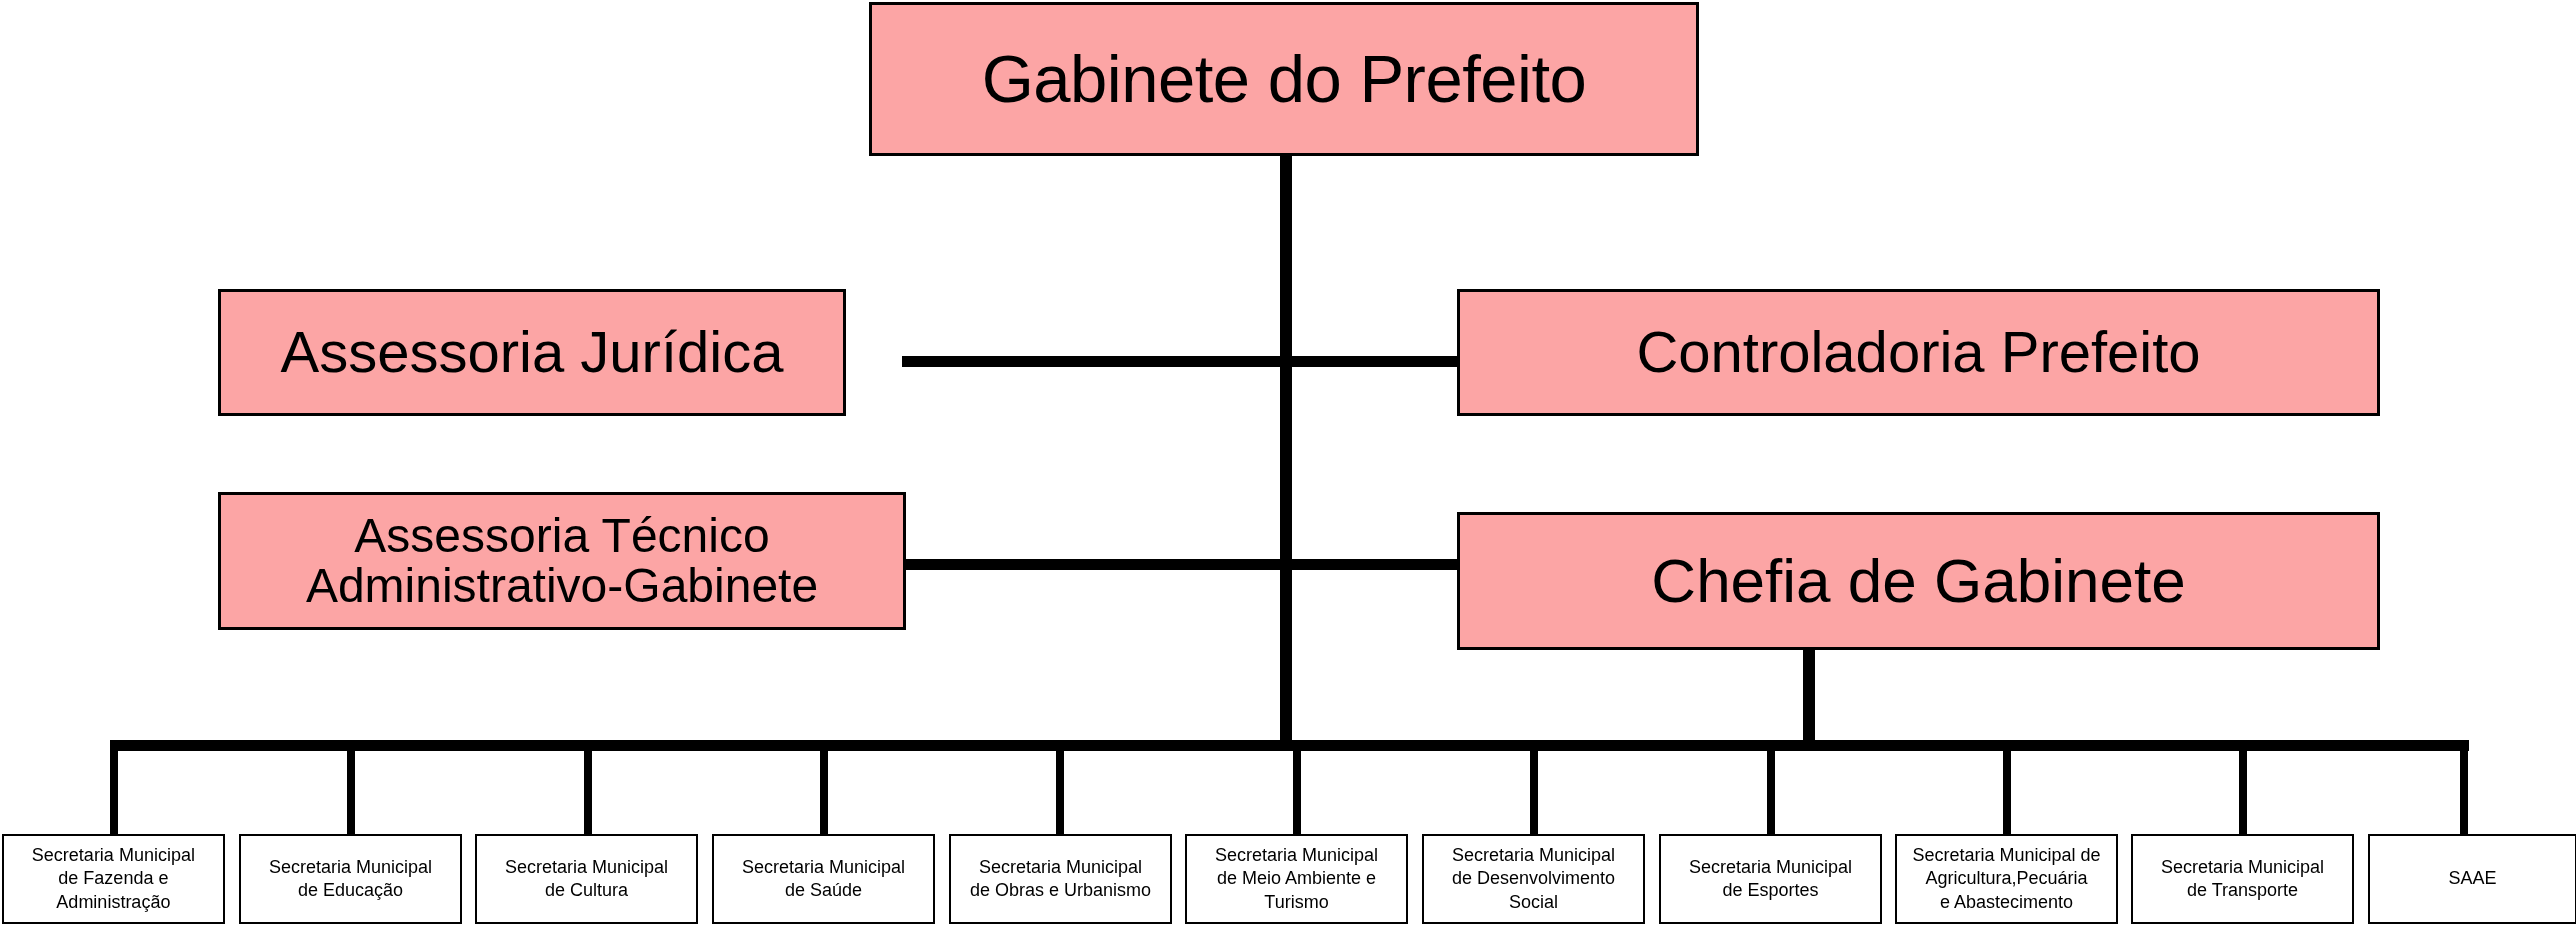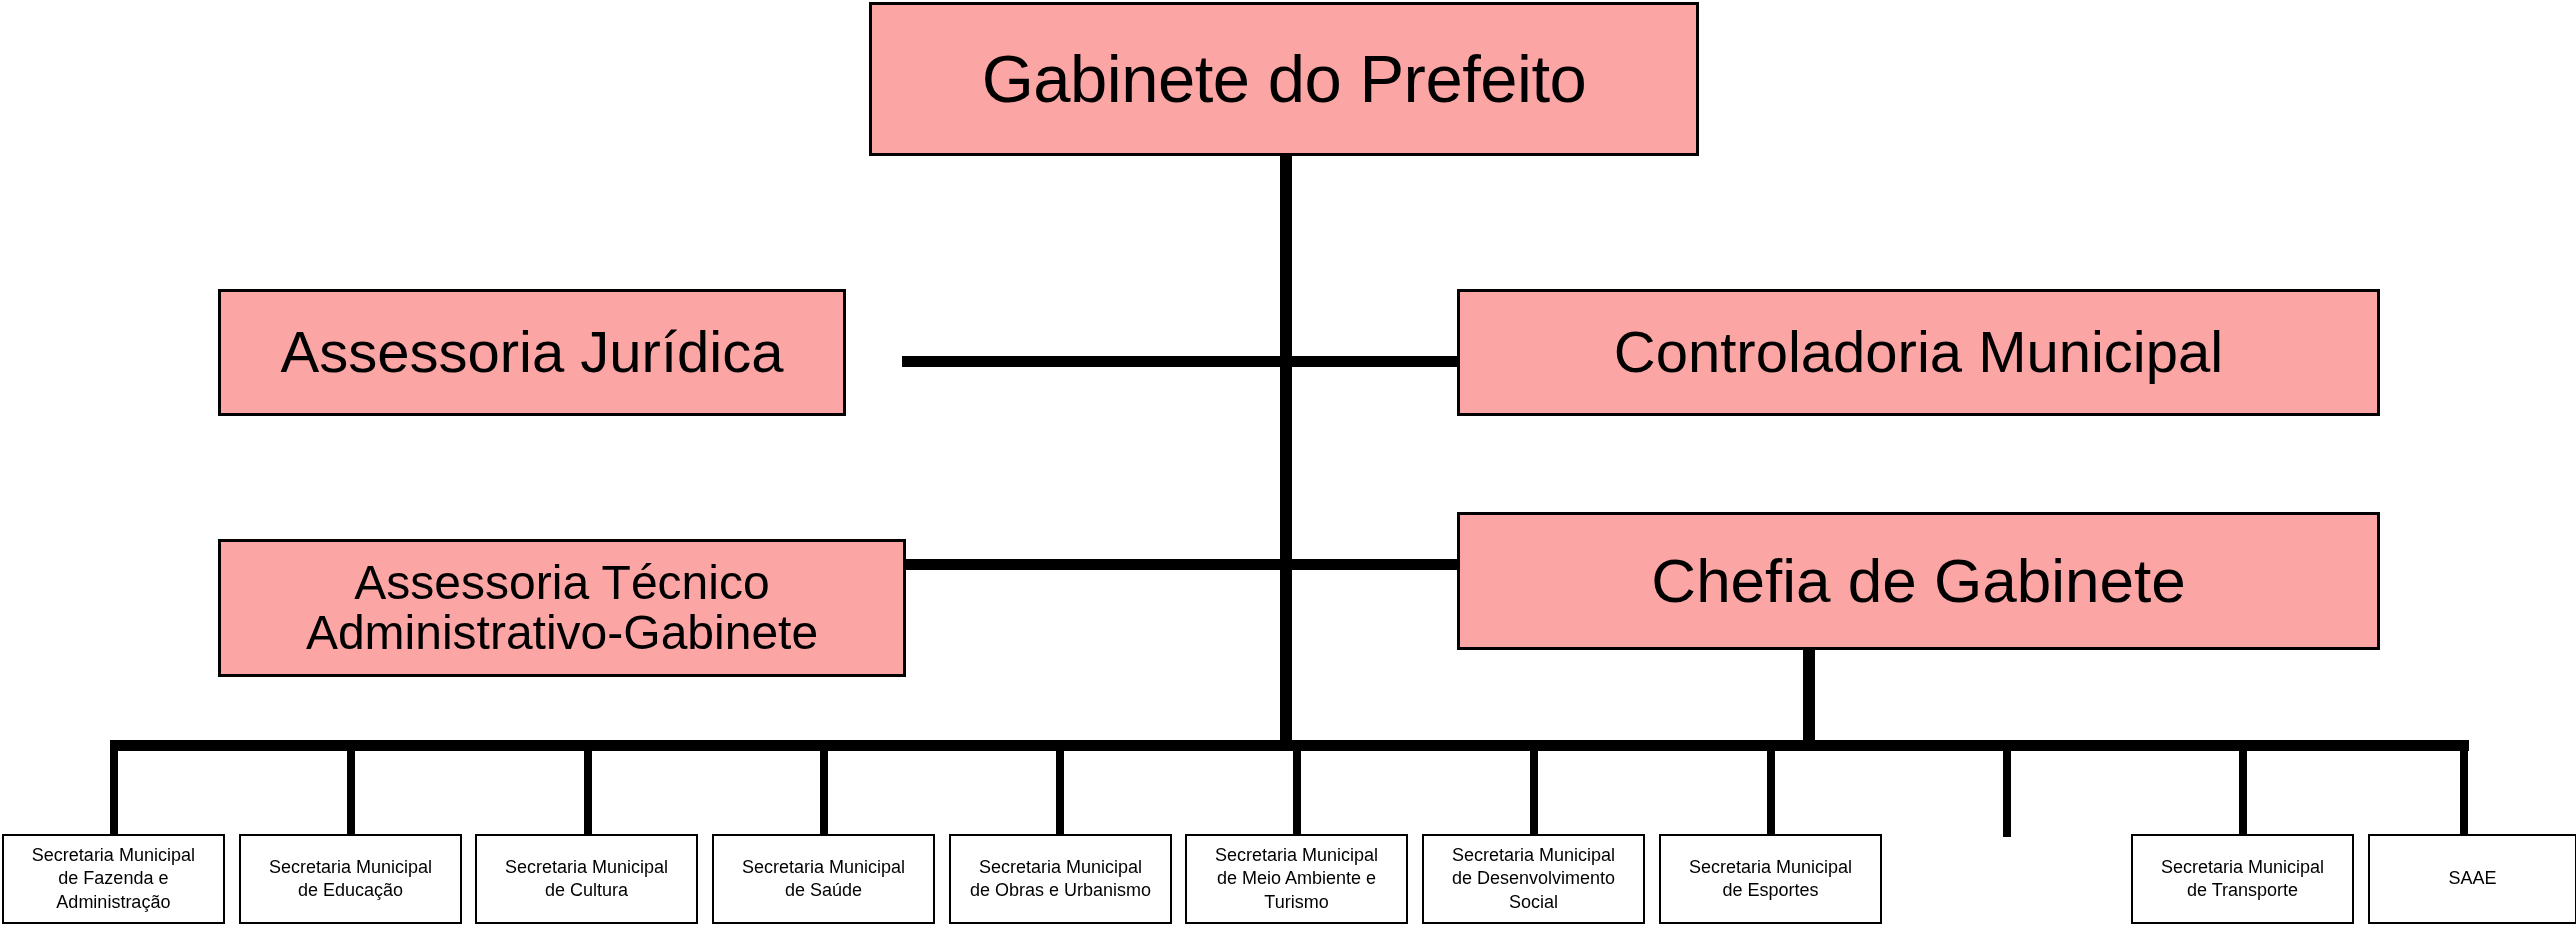--- a/index.html
+++ b/index.html
@@ -64,21 +64,20 @@
     font-size: 58px;
   }
 
   
   .level-three-left {
     left: 218px;
     top: 492px;
     width: 688px;
     height: 138px;
     font-size: 48px;
-    margin-top: 47px;
   }
   .level-three-right {
     left: 1457px;
     top: 512px;
     width: 923px;
     height: 138px;
     font-size: 62px;
   }
 
   
@@ -173,21 +172,21 @@
   <div class="drop" style="left:2460px"></div>
 
   <div class="node level-top">
     <span class="node-label">Gabinete do Prefeito</span>
   </div>
 
   <div class="node level-two-left">
     <span class="node-label">Assessoria Jurídica</span>
   </div>
   <div class="node level-two-right">
-    <span class="node-label">Controladoria Municipal</span>
+    <span class="node-label">Controladoria Prefeito</span>
   </div>
 
   <div class="node level-three-left">
     <span class="node-label">Assessoria Técnico
 Administrativo-Gabinete</span>
   </div>
   <div class="node level-three-right">
     <span class="node-label">Chefia de Gabinete</span>
   </div>
 
@@ -219,20 +218,25 @@
   </div>
   <div class="sec-box" style="left:1422px;width:223px">
     <span class="sec-label">Secretaria Municipal
 de Desenvolvimento
 Social</span>
   </div>
   <div class="sec-box" style="left:1659px;width:223px">
     <span class="sec-label">Secretaria Municipal
 de Esportes</span>
   </div>
+  <div class="sec-box" style="left:1895px;width:223px">
+    <span class="sec-label">Secretaria Municipal de
+Agricultura,Pecuária
+e Abastecimento</span>
+  </div>
   <div class="sec-box" style="left:2131px;width:223px">
     <span class="sec-label">Secretaria Municipal
 de Transporte</span>
   </div>
   <div class="sec-box" style="left:2368px;width:209px">
     <span class="sec-label">SAAE</span>
   </div>
 
 </div>
 

